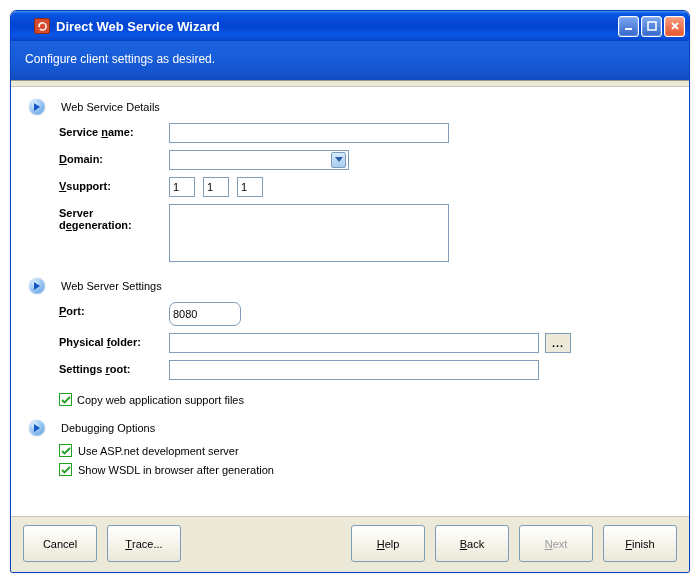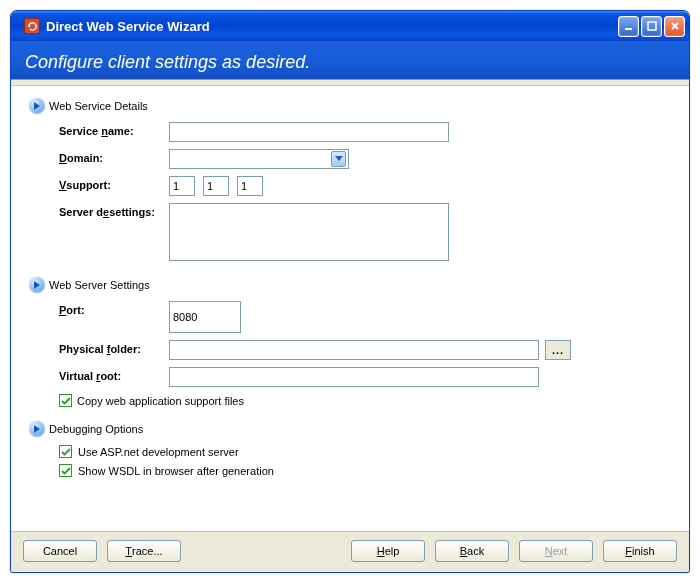--- a/index.html
+++ b/index.html
@@ -21,21 +21,21 @@
     background: #ece9d8;
     display: flex;
     flex-direction: column;
     box-shadow: 0 0 1px rgba(0,0,0,0.5);
   }
   .titlebar {
     height: 30px;
     background: linear-gradient(to bottom, #3f8cf3 0%, #0855e2 10%, #0345d3 45%, #0345d3 55%, #0957e7 80%, #0842c7 100%);
     display: flex;
     align-items: center;
-    padding: 0 4px 0 13px;
+    padding: 0 4px 0 23px;
     color: #fff;
     font-weight: bold;
     font-size: 13px;
   }
   .title-icon {
     width: 16px; height: 16px;
     background: #d64c2e;
     border: 1px solid #8a2b16;
     border-radius: 2px;
     margin-right: 6px;
@@ -54,41 +54,40 @@
     justify-content: center;
     background: linear-gradient(to bottom, #7ba7f1, #3366cc);
     box-shadow: inset 0 0 2px rgba(255,255,255,0.7);
   }
   .win-btn.close {
     background: linear-gradient(to bottom, #f89d7f, #e3522a);
   }
   .header {
     background: linear-gradient(to bottom, #1b62df 0%, #1658d3 70%, #114cc0 100%);
     color: #fff;
-    font-size: 18px;
-    padding: 11px 14px 6px 14px;
+    font-size: 12px;
+    padding: 11px 14px 14px 14px;
     border-bottom: 1px solid #9b9787;
-    font-style: italic;
   }
   .thinbar {
     height: 6px;
     background: #ece9d8;
     border-bottom: 1px solid #c9c6b8;
   }
   .content {
     flex: 1;
     background: #fff;
     padding: 12px 18px 6px 18px;
     overflow: auto;
   }
   .section { margin-bottom: 14px; }
   .section-h {
     display: flex;
     align-items: center;
-    gap: 4px;
+    gap: 16px;
     color: #000;
     font-size: 11px;
     margin-bottom: 8px;
   }
   .bullet {
     width: 16px; height: 16px;
     border-radius: 50%;
     display: inline-flex;
     align-items: center;
     justify-content: center;
@@ -130,38 +129,38 @@
     background: linear-gradient(to bottom, #d6eaff, #a8ccf0);
     border: 1px solid #7f9db9;
     border-radius: 2px;
     display: inline-flex;
     align-items: center;
     justify-content: center;
   }
   .ver-row { display: flex; gap: 8px; }
   .ver-row input { width: 26px; height: 20px; text-align: left; }
   textarea.desc { width: 280px; height: 58px; resize: none; }
-  .port { width: 72px; height: 32px; }
+  .port { width: 72px; height: 24px; border-radius: 7px; }
   .h-row { display: flex; align-items: center; gap: 6px; }
   .browse-btn {
     width: 26px; height: 20px;
     border: 1px solid #7f9db9;
     background: #ece9d8;
     display: inline-flex;
     align-items: center;
     justify-content: center;
     font-weight: bold;
     letter-spacing: 1px;
   }
   .chk-row {
     grid-column: 1 / span 2;
     display: flex;
     align-items: center;
     gap: 5px;
-    margin-top: 0;
+    margin-top: 6px;
   }
   .chk-list { margin-left: 30px; display: flex; flex-direction: column; gap: 6px; }
   .chk {
     width: 13px; height: 13px;
     border: 1px solid #21A121;
     background: #fff;
     display: inline-flex; align-items:center; justify-content:center;
     color: #21A121;
   }
   .chk svg { width: 10px; height: 10px; }
@@ -169,21 +168,21 @@
     background: #ece9d8;
     border-top: 1px solid #c9c6b8;
     padding: 8px 12px 10px 12px;
     display: flex;
     align-items: center;
     gap: 10px;
   }
   .spacer { flex: 1; }
   .btn {
     min-width: 74px;
-    height: 22px;
+    height: 37px;
     border: 1px solid #7f9db9;
     background: linear-gradient(to bottom, #ffffff, #ece9d8);
     border-radius: 3px;
     font-family: inherit;
     font-size: 11px;
     display: inline-flex;
     align-items: center;
     justify-content: center;
     padding: 0 6px;
     color: #000;
@@ -254,21 +253,21 @@
           </div>
         </div>
 
         <span class="lbl"><span class="u">V</span><span>support:</span></span>
         <div class="ver-row">
           <input type="text" value="1" style="">
           <input type="text" value="1" style="">
           <input type="text" value="1" style="">
         </div>
 
-        <span class="lbl"><span>Server d</span><span class="u">e</span><span>settings:</span></span>
+        <span class="lbl"><span>Server d</span><span class="u">e</span><span>generation:</span></span>
         <div><textarea class="desc" style=""></textarea></div>
       </div>
     </div>
 
     <div class="section">
       <div class="section-h">
         <span class="bullet">
             <svg viewBox="0 0 8 8">
               <path d="M1 0l6 4-6 4z" fill="#1358c4"></path>
             </svg>
@@ -278,21 +277,21 @@
       <div class="form-grid">
         <span class="lbl"><span class="u">P</span><span>ort:</span></span>
         <div><input type="text" class="port" value="8080" style=""></div>
 
         <span class="lbl"><span>Physical </span><span class="u">f</span><span>older:</span></span>
         <div class="h-row">
           <input type="text" class="txt-xwide" value="" style="">
           <span class="browse-btn">...</span>
         </div>
 
-        <span class="lbl"><span>Virtual </span><span class="u">r</span><span>oot:</span></span>
+        <span class="lbl"><span>Settings </span><span class="u">r</span><span>oot:</span></span>
         <div><input type="text" class="txt-xwide" value="" style=""></div>
 
         <div class="chk-row">
           <span class="chk">
               <svg viewBox="0 0 10 10">
                 <path d="M1 5l2.5 2.5L9 2" fill="none" stroke="#21A121" stroke-width="1.8"></path>
               </svg>
             </span>
           <span><span class="u">C</span><span>opy web application support files</span></span>
         </div>

